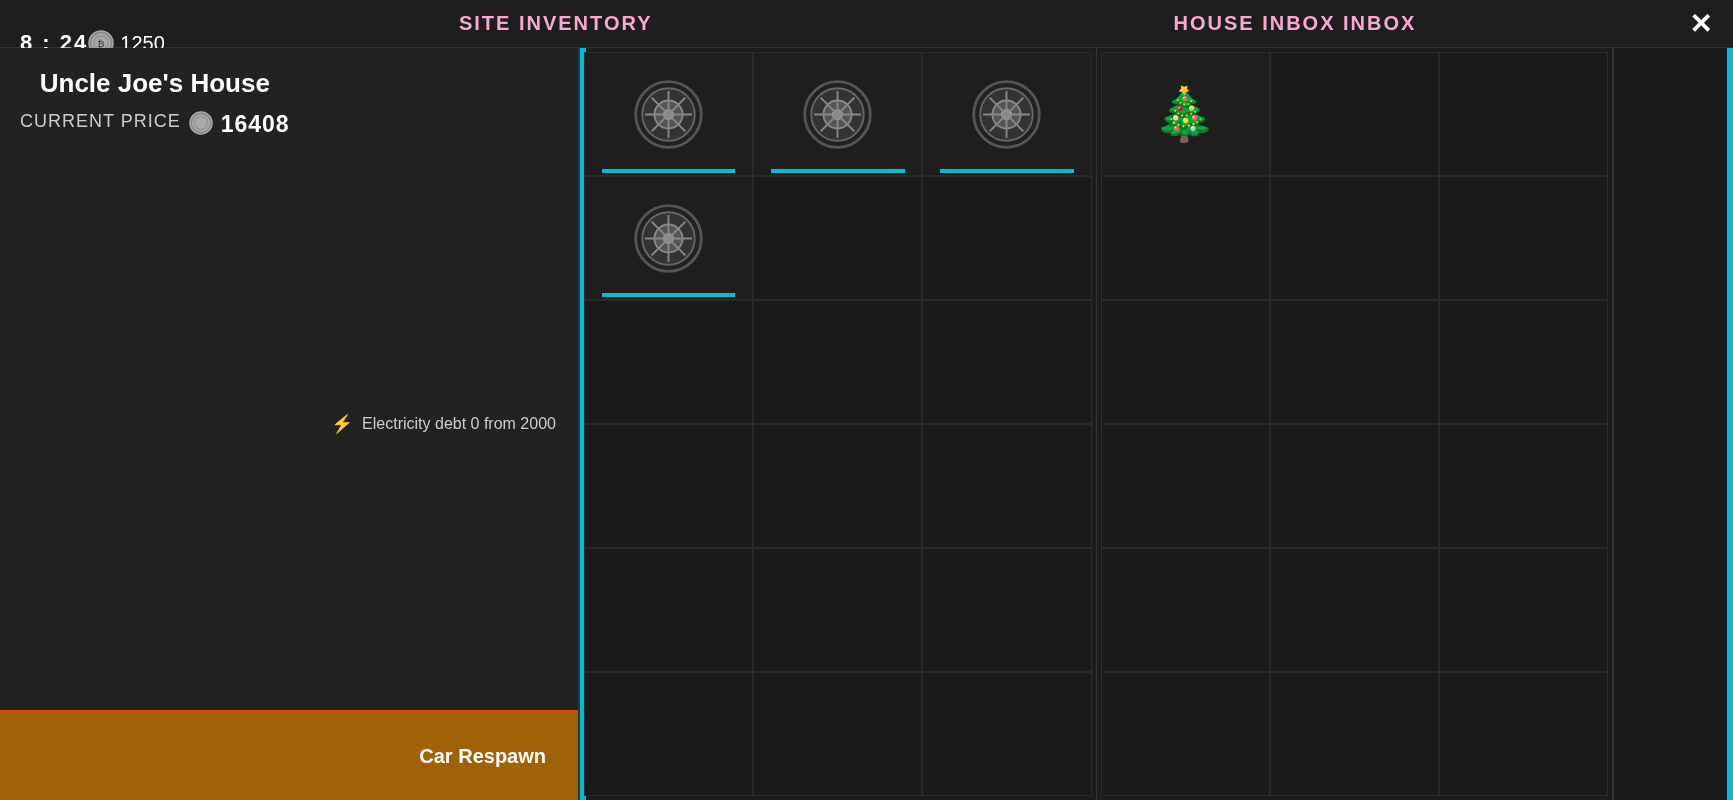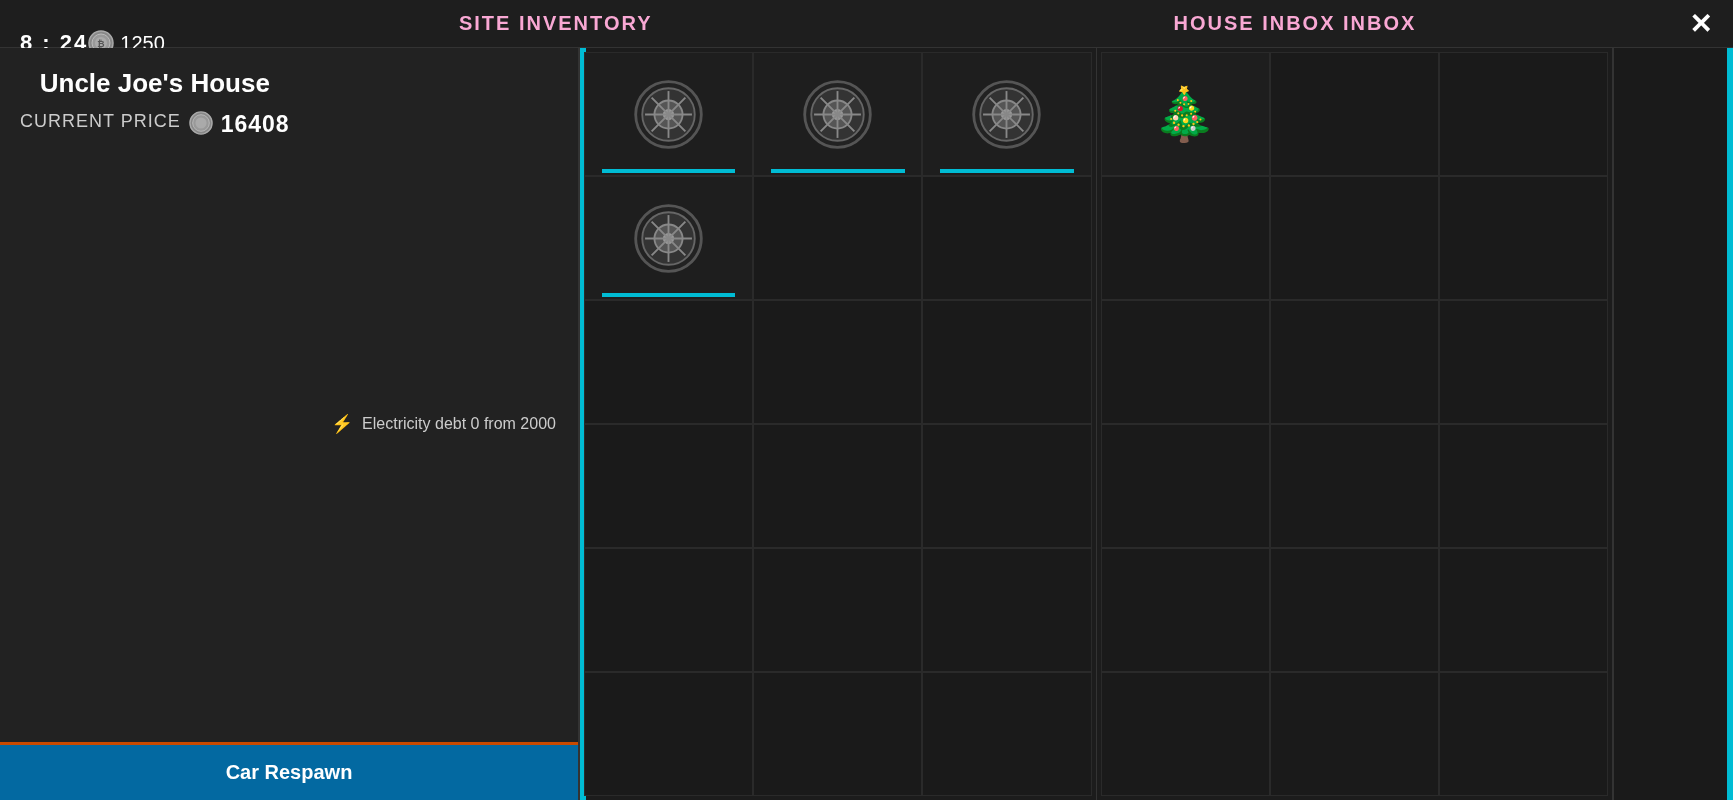--- a/index.html
+++ b/index.html
@@ -148,26 +148,26 @@
     .bolt-icon {
       color: #ffcc00;
       font-size: 18px;
     }
 
     .car-respawn-btn {
       position: absolute;
       bottom: 0;
       left: 0;
       right: 0;
-      padding: 16px;
-      background: #0369a1;
+      padding: 32px;
+      background: #a16207;
       color: #fff;
       font-size: 20px;
       font-weight: bold;
-      text-align: center;
+      text-align: right;
       border: none;
       cursor: pointer;
       border-top: 3px solid #c84a00;
     }
 
     .inventory-panel {
       flex: 1;
       display: flex;
       flex-direction: column;
       background: #1c1c1c;

